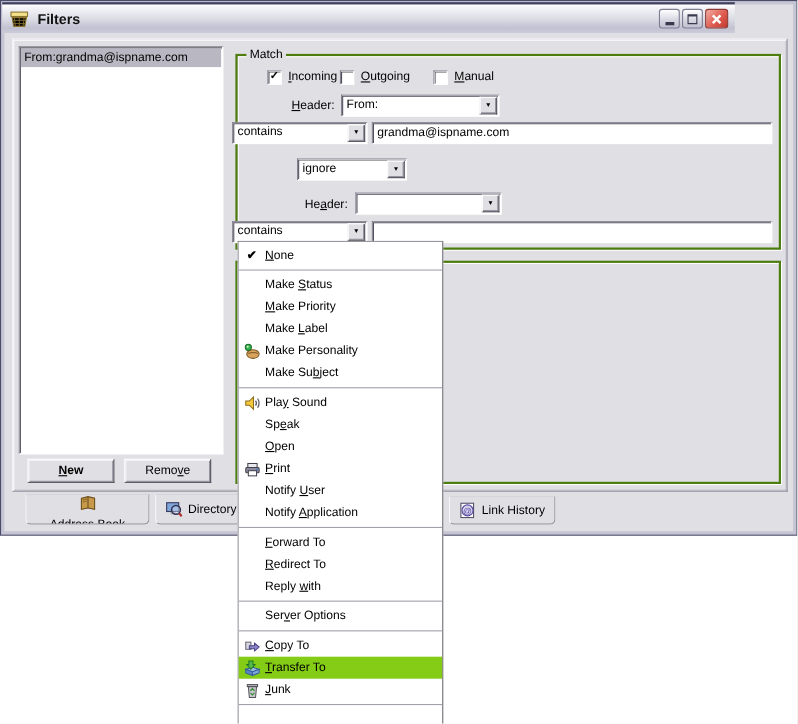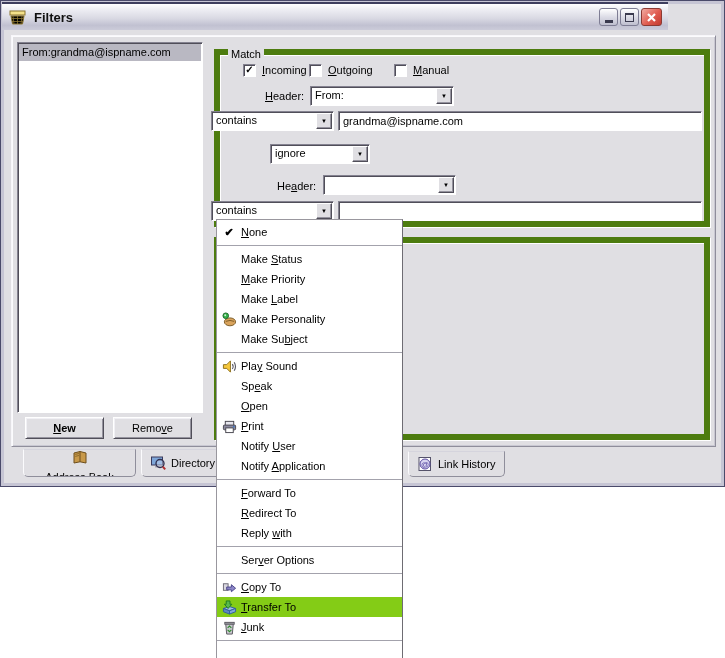--- a/index.html
+++ b/index.html
@@ -40,21 +40,21 @@
 
   
   #listbox { position:absolute; left:16px; top:41px; width:186px; height:371px; padding:1px; }
   .list-item { height:17px; line-height:17px; padding-left:3px; white-space:nowrap; overflow:hidden; }
   .list-item.selected { background:#B9B8C2; }
 
   #btn-new    { left:24px; top:416px; width:79px; height:22px;font-weight:bold; }
   #btn-remove { left:112px; top:416px; width:79px; height:22px; }
 
   
-  .groupbox { position:absolute; border:6px solid #4d7c0f;
+  .groupbox { position:absolute; border:2px solid #4d7c0f;
               box-shadow: inset 1px 1px 0 #fff, 1px 1px 0 #fff; }
   #match-group { left:213px; top:48px; width:496px; height:178px; }
   #group2 { left:213px; top:236px; width:496px; height:203px; }
   .group-label { position:absolute; top:-7px; left:8px; background:#E0DFE3; padding:0 3px; }
 
   
   .cbrow { position:absolute; top:62px; display:flex; align-items:center; gap:6px; height:14px; }
   #cb-incoming { left:242px; } #cb-outgoing { left:308px; } #cb-manual { left:393px; }
   .checkbox { width:13px; height:13px; display:inline-flex; align-items:center; justify-content:center; }
   .cb-mark { font-size:10px; font-weight:bold; line-height:1; margin-top:-1px; }

